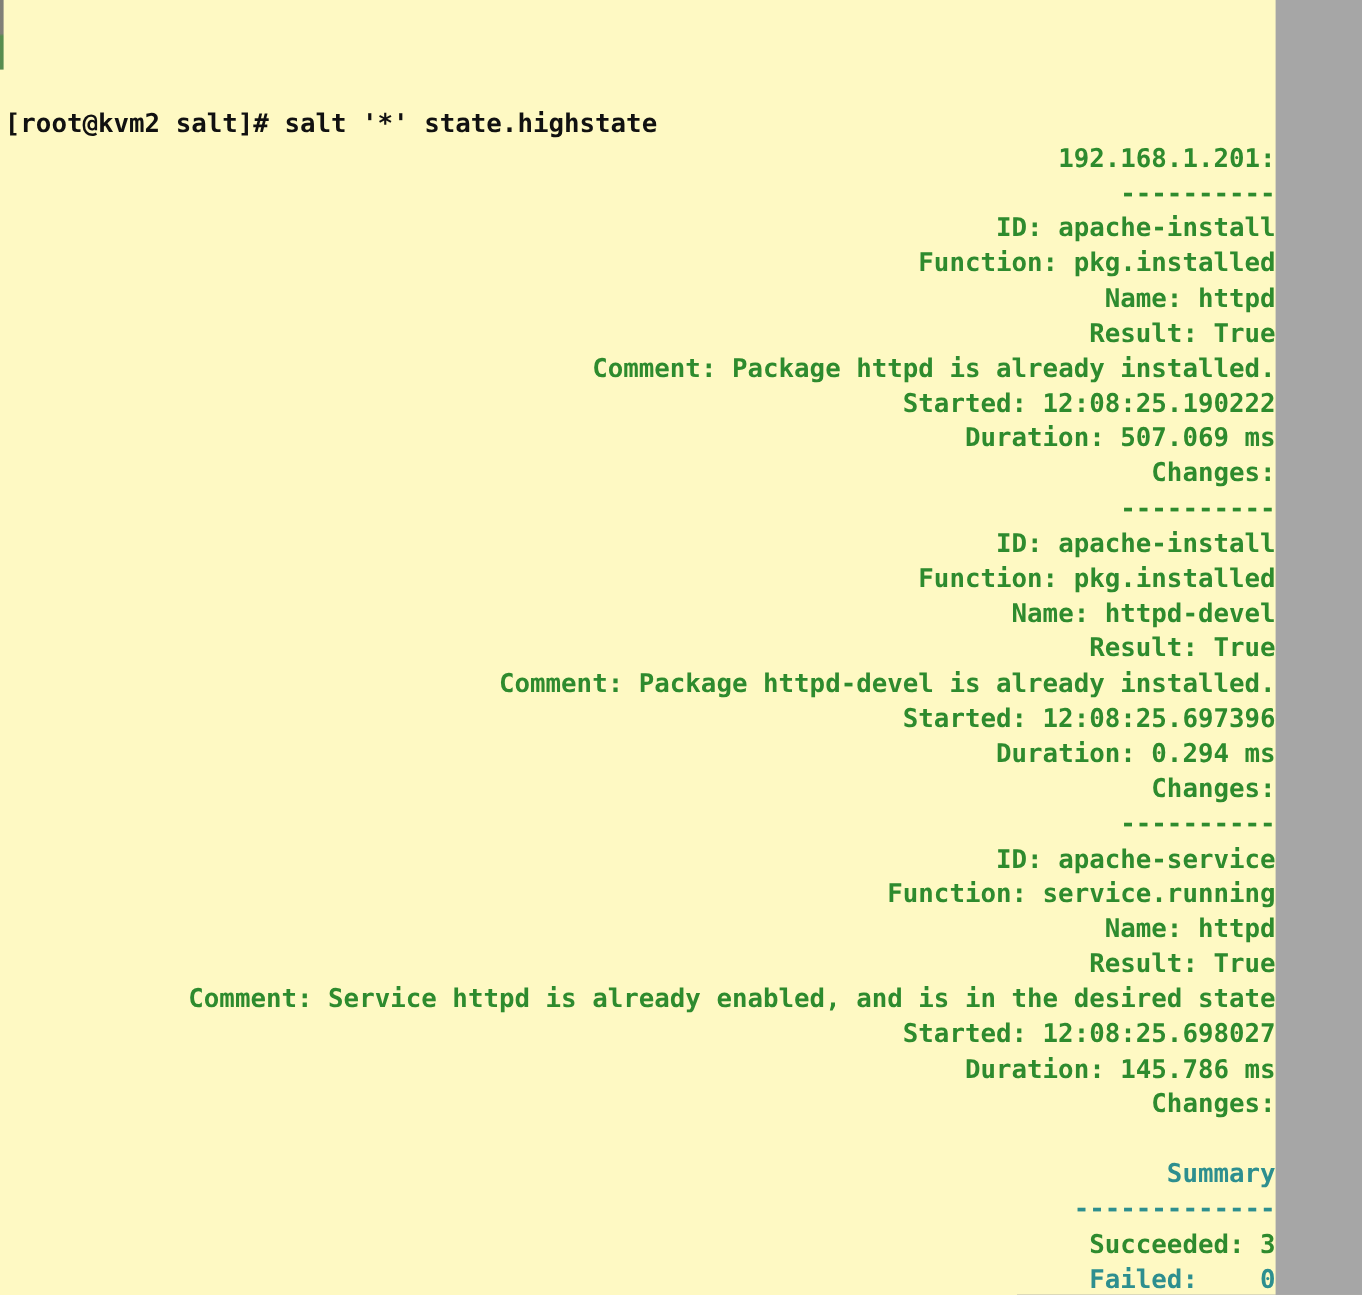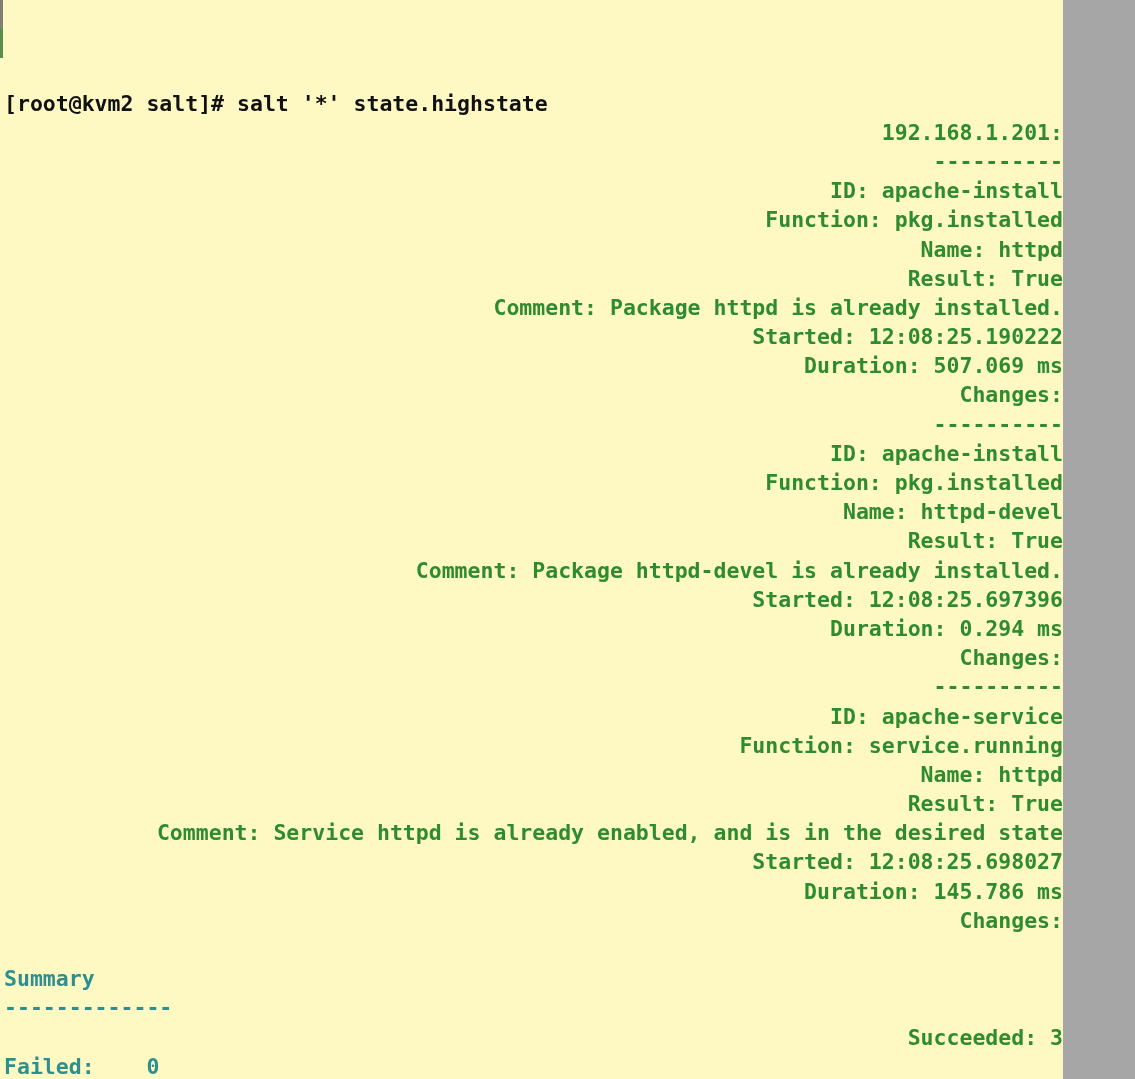--- a/index.html
+++ b/index.html
@@ -29,21 +29,21 @@
     -webkit-font-smoothing: antialiased;
   }
   .line {
     height: 29.2px;
     white-space: pre;
     display: block;
     overflow: hidden;
   }
   .c-prompt   { color: #111111; }
   .c-green    { color: #2e8b2e; text-align: right; }
-  .c-teal     { color: #2d8f8f; }
+  .c-teal     { color: #2d8f8f; text-align: right; }
   .c-blank    { color: transparent; }
 
   
   #edge-marker {
     position: absolute;
     left: 0;
     top: 0;
     width: 3px;
     height: 58px;
     background: linear-gradient(to bottom, #6a6a6a 0%, #6a6a6a 48%, #3a7a3a 52%, #3a7a3a 100%);

